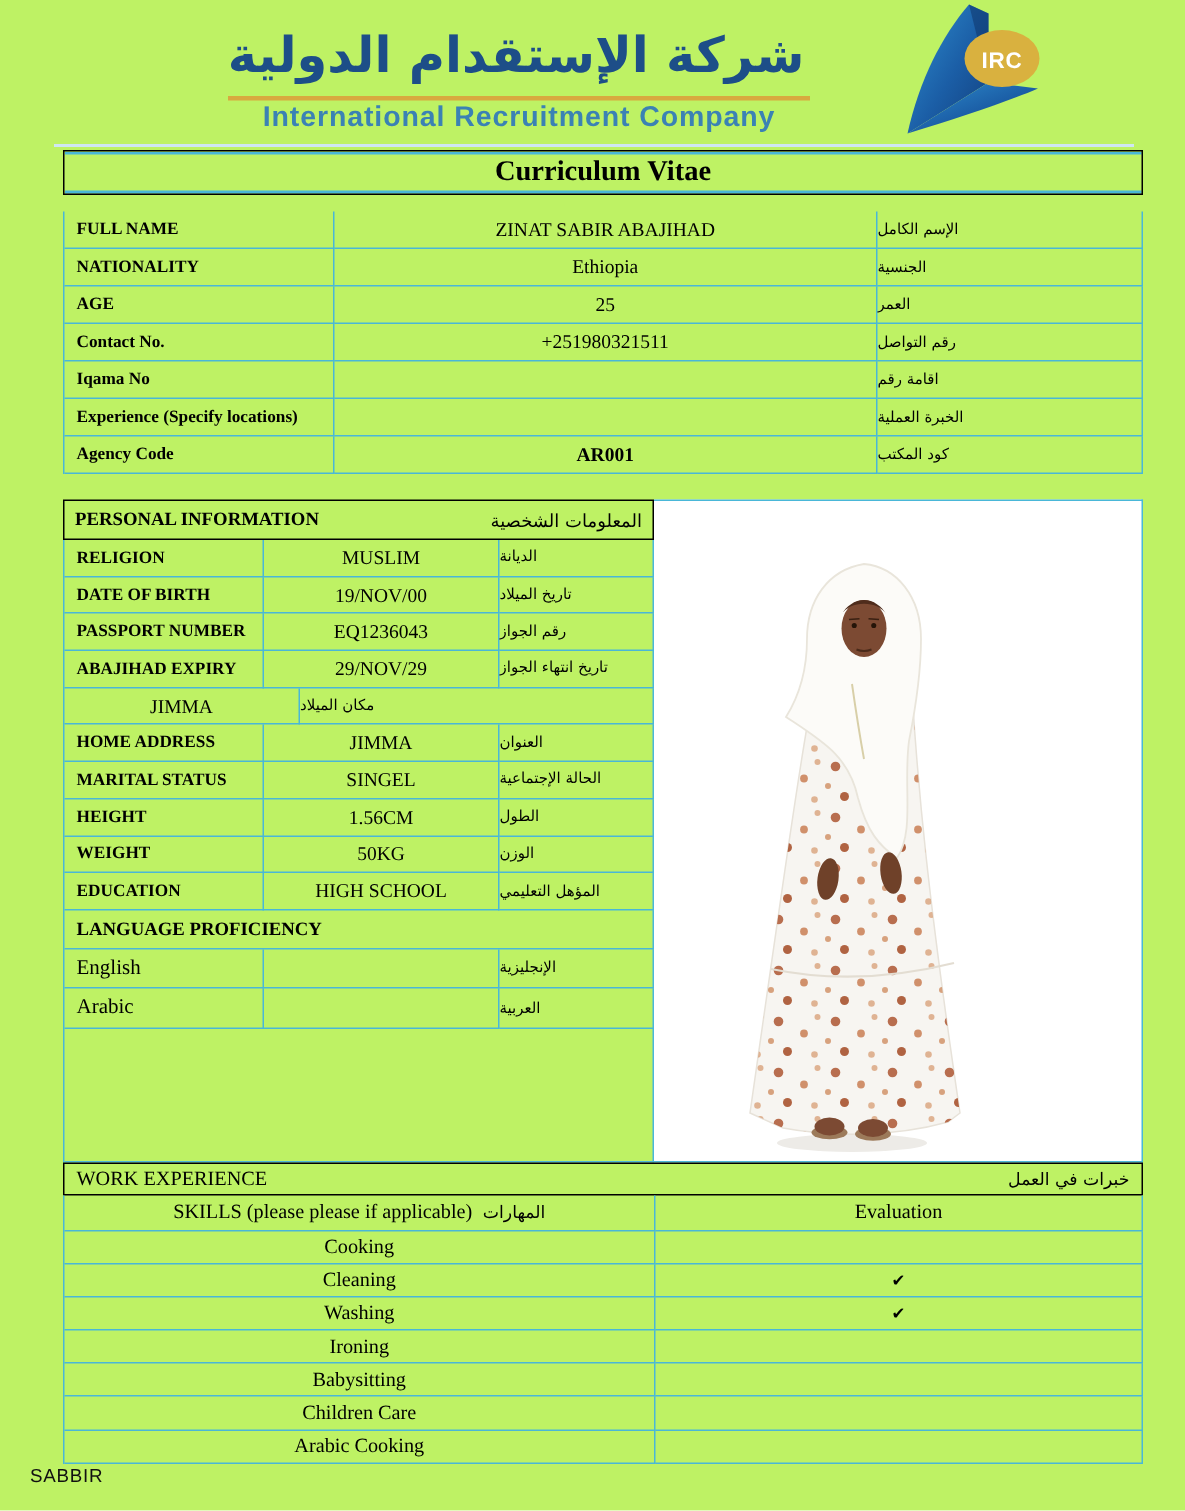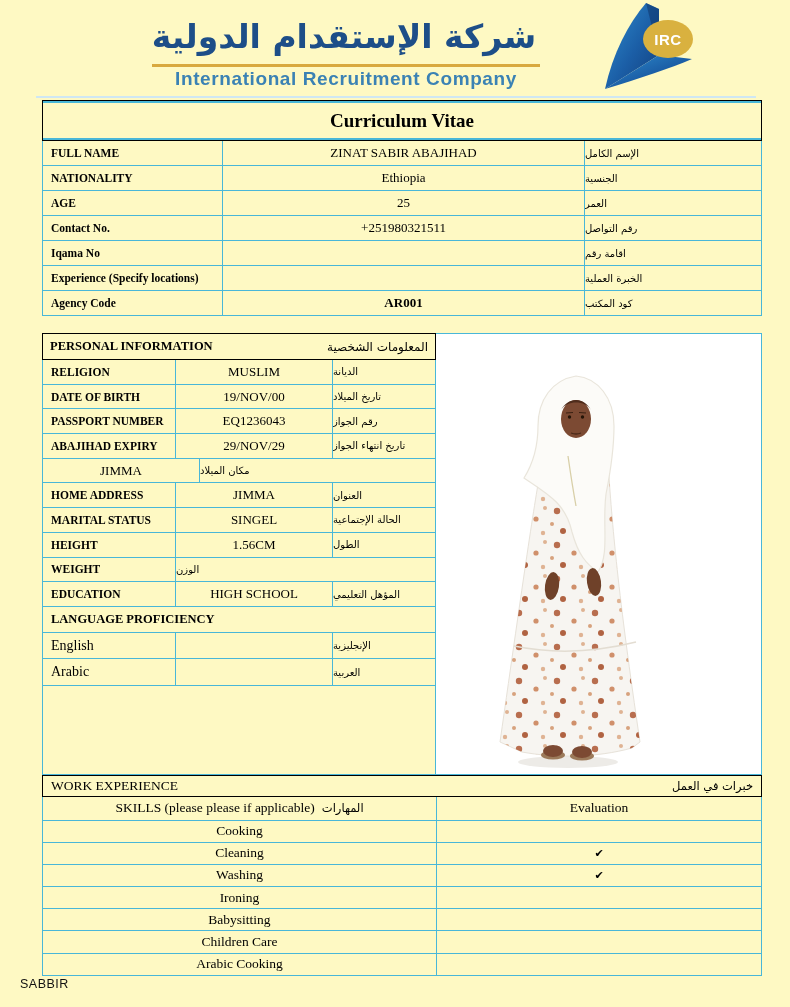--- a/index.html
+++ b/index.html
@@ -1,18 +1,18 @@
 <!DOCTYPE html>
 <html><head>
 <meta charset="utf-8">
 <style>
   * { margin:0; padding:0; box-sizing:border-box; }
   html,body { background:#ffffff; }
   #page {
-    position:relative; width:790px; height:1007px; background:#fef9c3;
+    position:relative; width:790px; height:1007px; background:#bef264;
     font-family:"Liberation Serif","DejaVu Serif",serif; color:#000;
     overflow:hidden;
   }
   .abs { position:absolute; }
 
   
   .hdr-arabic {
     left:148px; top:12px; width:392px; height:50px; text-align:center;
     font-family:"DejaVu Sans",sans-serif; font-weight:bold;
     font-size:33px; line-height:50px; color:#1d4e88; direction:rtl;
@@ -34,21 +34,21 @@
     display:flex; align-items:center; overflow:hidden;
   }
   .lbl  { font-weight:bold; font-size:11.5px; padding-left:8px; }
   .val  { justify-content:center; font-size:13px; }
   .ar   { justify-content:flex-end; padding-right:7px; font-size:10px;
           font-family:"DejaVu Sans",sans-serif; direction:rtl; }
   .bold { font-weight:bold; }
 
   
   .cv-title {
-    left:42px; top:100px; width:720px; height:41px;
+    left:42px; top:100px; width:720px; height:30px;
     border:1.3px solid #000;
     box-shadow: inset 0 2px 0 #49b7d8, inset 0 -2px 0 #49b7d8;
     display:flex; align-items:center; justify-content:center;
     font-weight:bold; font-size:19px;
   }
   .cv-grid { left:42px; top:141px; width:720px; }
   .cv-grid .g-row { height:25px; }
   .cv-c1 { width:180px; }
   .cv-c2 { width:362px; }
   .cv-c3 { flex:1; }
@@ -203,20 +203,21 @@
       <div class="cell pi-c2 val">SINGEL</div>
       <div class="cell pi-c3 ar">الحالة الإجتماعية</div>
     </div>
     <div class="g-row">
       <div class="cell pi-c1 lbl">HEIGHT</div>
       <div class="cell pi-c2 val">1.56CM</div>
       <div class="cell pi-c3 ar">الطول</div>
     </div>
     <div class="g-row">
       <div class="cell pi-c1 lbl">WEIGHT</div>
+      <div class="cell pi-c2 val">50KG</div>
       <div class="cell pi-c3 ar">الوزن</div>
     </div>
     <div class="g-row">
       <div class="cell pi-c1 lbl">EDUCATION</div>
       <div class="cell pi-c2 val">HIGH SCHOOL</div>
       <div class="cell pi-c3 ar">المؤهل التعليمي</div>
     </div>
     <div class="g-row pi-lang-hdr">
       <div class="cell" style="flex:1">LANGUAGE PROFICIENCY</div>
     </div>

